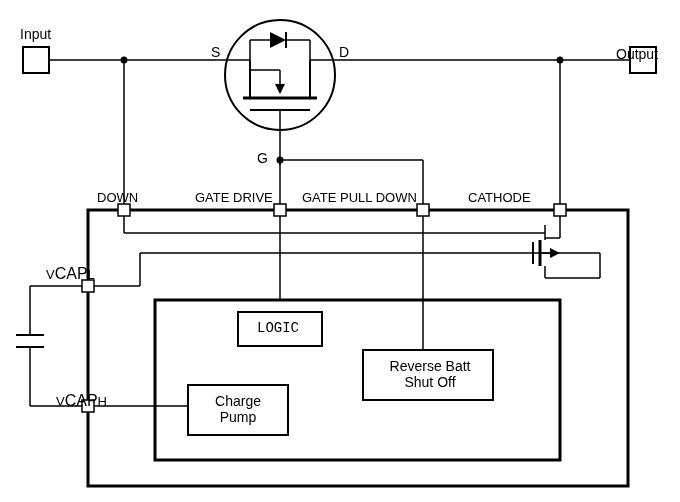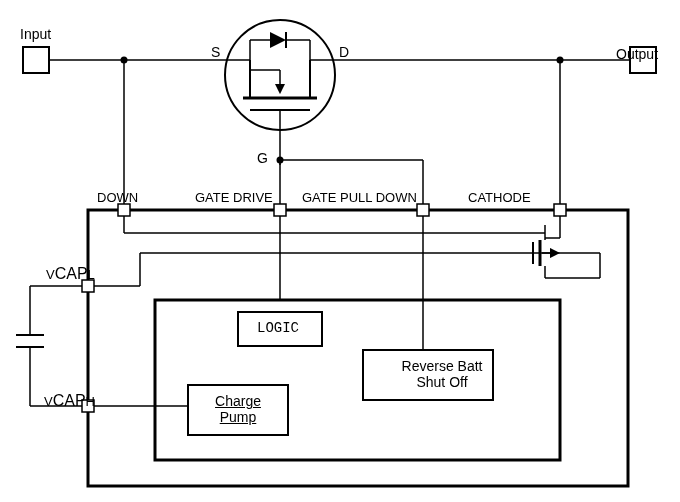--- a/index.html
+++ b/index.html
@@ -169,21 +169,21 @@
 <div class="lbl" style="left:257px; top:150px;">G</div>
 
 <div class="lbl" style="left:97px; top:190px; font-size:13px;">DOWN</div>
 <div class="lbl" style="left:195px; top:190px; font-size:13px;text-align:center;">GATE DRIVE</div>
 <div class="lbl" style="left:302px; top:190px; font-size:13px;">GATE PULL DOWN</div>
 <div class="lbl" style="left:468px; top:190px; font-size:13px;">CATHODE</div>
 
 <div class="lbl" style="left:46px; top:265px; font-size:13px;">
   <span>V</span><span class="sub">CAP</span><span>L</span>
 </div>
-<div class="lbl" style="left:44px; top:392px; font-size:13px;">
+<div class="lbl" style="left:56px; top:392px; font-size:13px;">
   <span>V</span><span class="sub">CAP</span><span>H</span>
 </div>
 
 <div class="lbl" style="left:257px; top:320px; font-size:14px;font-family:Liberation Mono, monospace;">LOGIC</div>
-<div class="lbl" style="left:392px; top:358px; font-size:14px; text-align:center; width:100px; white-space:normal;">Reverse Batt
+<div class="lbl" style="left:380px; top:358px; font-size:14px; text-align:center; width:100px; white-space:normal;">Reverse Batt
 Shut Off</div>
-<div class="lbl" style="left:208px; top:393px; font-size:14px; text-align:center; width:60px; white-space:normal;text-decoration:underline;">Charge
+<div class="lbl" style="left:208px; top:393px; font-size:14px; text-align:center; width:60px; white-space:normal;">Charge
 Pump</div>
 
 </body></html>

